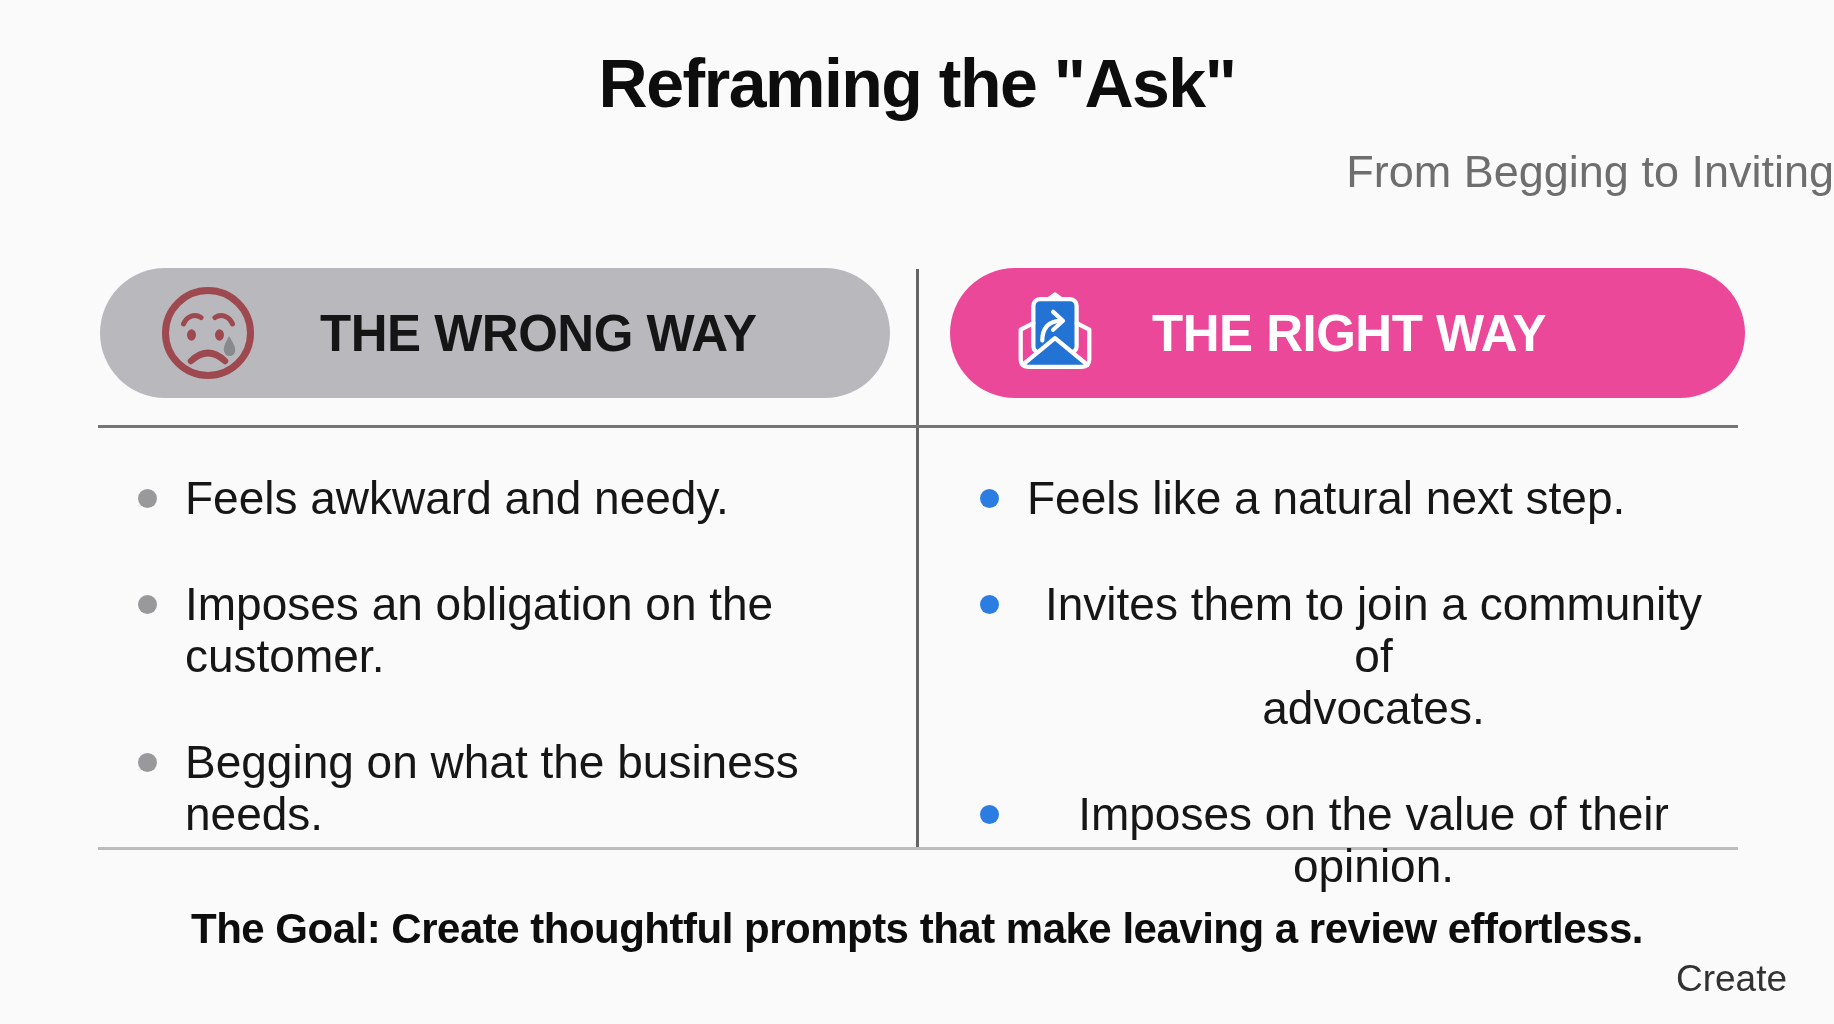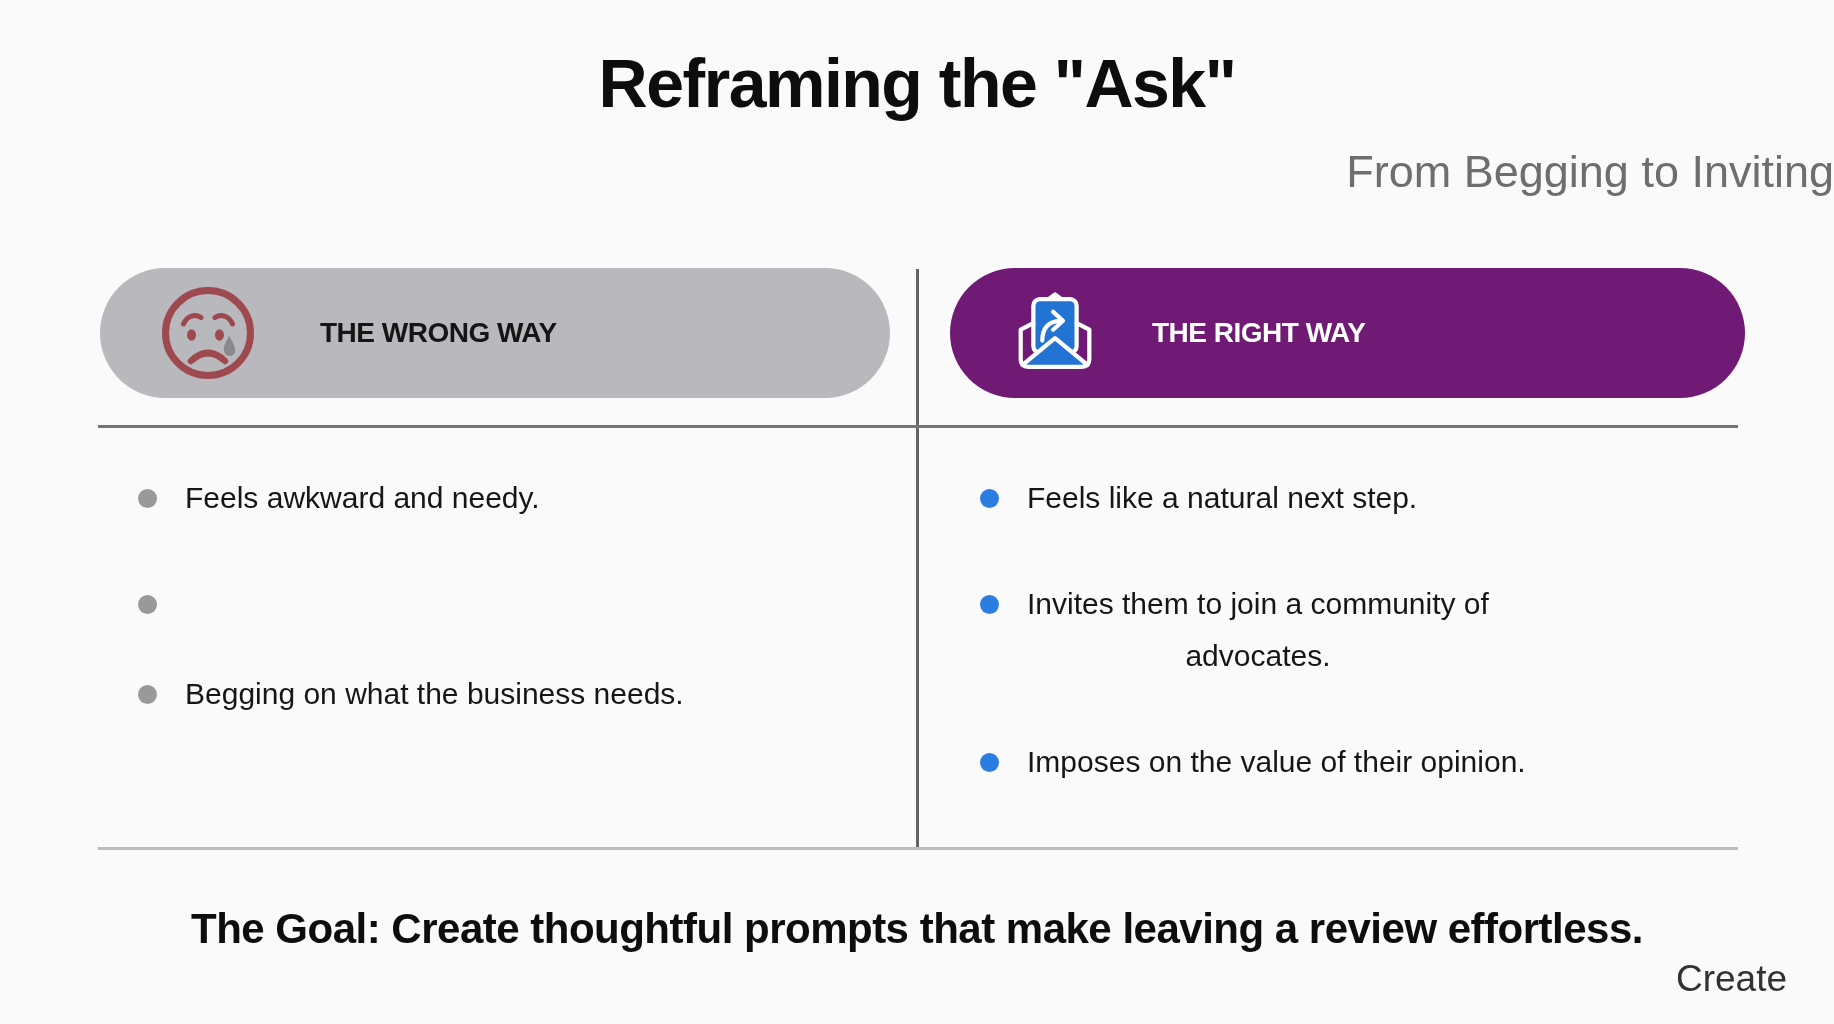--- a/index.html
+++ b/index.html
@@ -23,24 +23,24 @@
     font-size:45px;font-weight:400;
     color:#6e6e6e;
   }
   .pill{
     position:absolute;top:268px;height:130px;
     border-radius:65px;
     display:flex;align-items:center;
     padding-left:58px;box-sizing:border-box;
   }
   .pill-wrong{left:100px;width:790px;background:#b9b8bc;}
-  .pill-right{left:950px;width:795px;background:#701a75;text-align:right;}
+  .pill-right{left:950px;width:795px;background:#ec4899;text-align:right;}
   .pill-icon{flex:0 0 auto;display:block;}
   .pill-label{
-    font-size:28px;font-weight:bold;letter-spacing:-0.5px;
+    font-size:51px;font-weight:bold;letter-spacing:-0.5px;
     white-space:nowrap;
   }
   .pill-wrong .pill-label{color:#151515;margin-left:62px;}
   .pill-right .pill-label{color:#ffffff;margin-left:50px;}
 
   .vline{
     position:absolute;left:916px;top:269px;
     width:3px;height:581px;background:#646464;
   }
   .hline{position:absolute;left:98px;width:1640px;height:3px;}
@@ -55,21 +55,21 @@
     margin-bottom:54px;
   }
   .dot{
     flex:0 0 auto;
     width:19px;height:19px;border-radius:50%;
     margin-top:17px;margin-right:28px;
   }
   .dot-gray{background:#99989b;}
   .dot-blue{background:#2b7de1;}
   .item-text{
-    font-size:30px;line-height:52px;color:#161616;
+    font-size:46px;line-height:52px;color:#161616;
     white-space:pre-line;
   }
 
   .goal{
     position:absolute;top:905px;left:0;width:100%;
     text-align:center;
     font-size:42px;font-weight:bold;letter-spacing:-0.5px;
     color:#0d0d0d;
   }
   .brand{
@@ -115,20 +115,22 @@
   <div class="hline hline-top"></div>
   <div class="hline hline-bottom"></div>
 
   <div class="list list-wrong">
     <div class="item">
       <span class="dot dot-gray"></span>
       <span class="item-text">Feels awkward and needy.</span>
     </div>
     <div class="item">
       <span class="dot dot-gray"></span>
+      <span class="item-text">Imposes an obligation on the
+customer.</span>
     </div>
     <div class="item">
       <span class="dot dot-gray"></span>
       <span class="item-text">Begging on what the business needs.</span>
     </div>
   </div>
 
   <div class="list list-right">
     <div class="item">
       <span class="dot dot-blue"></span>

